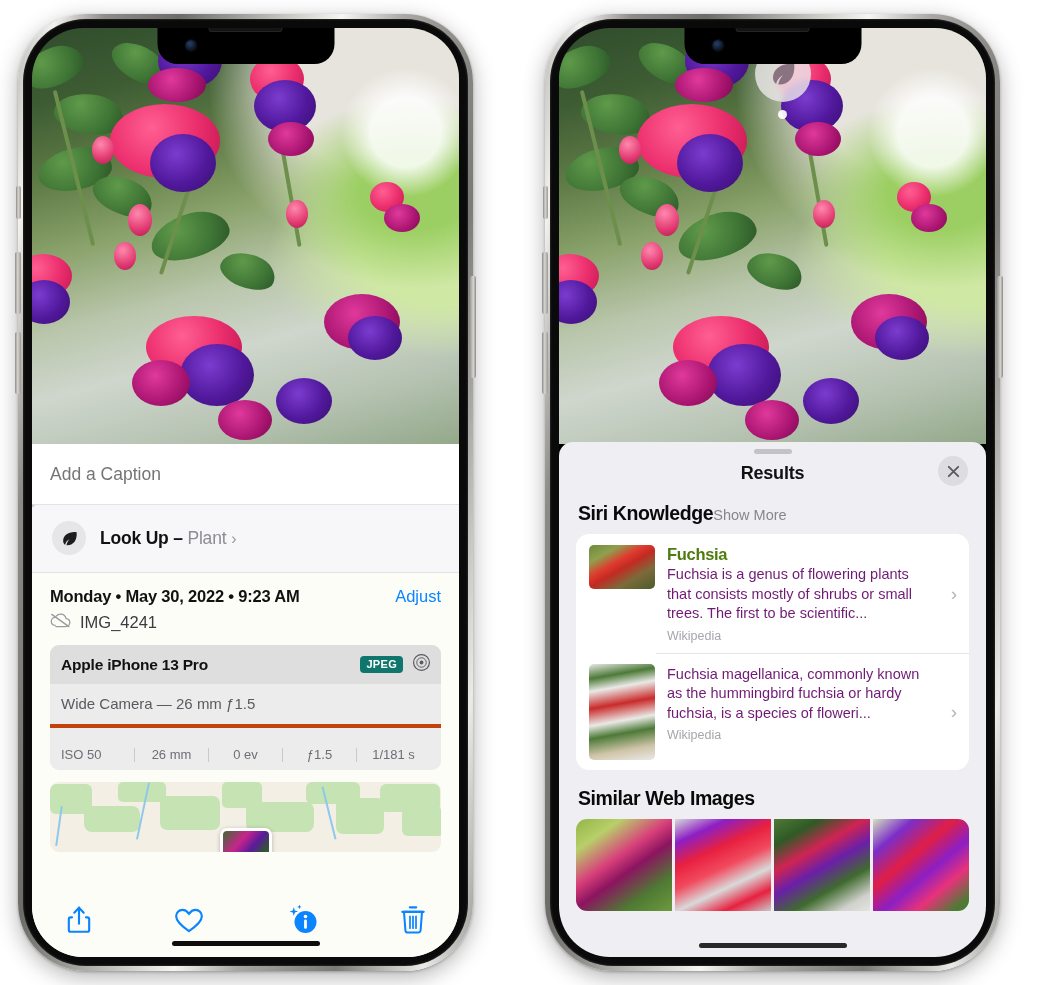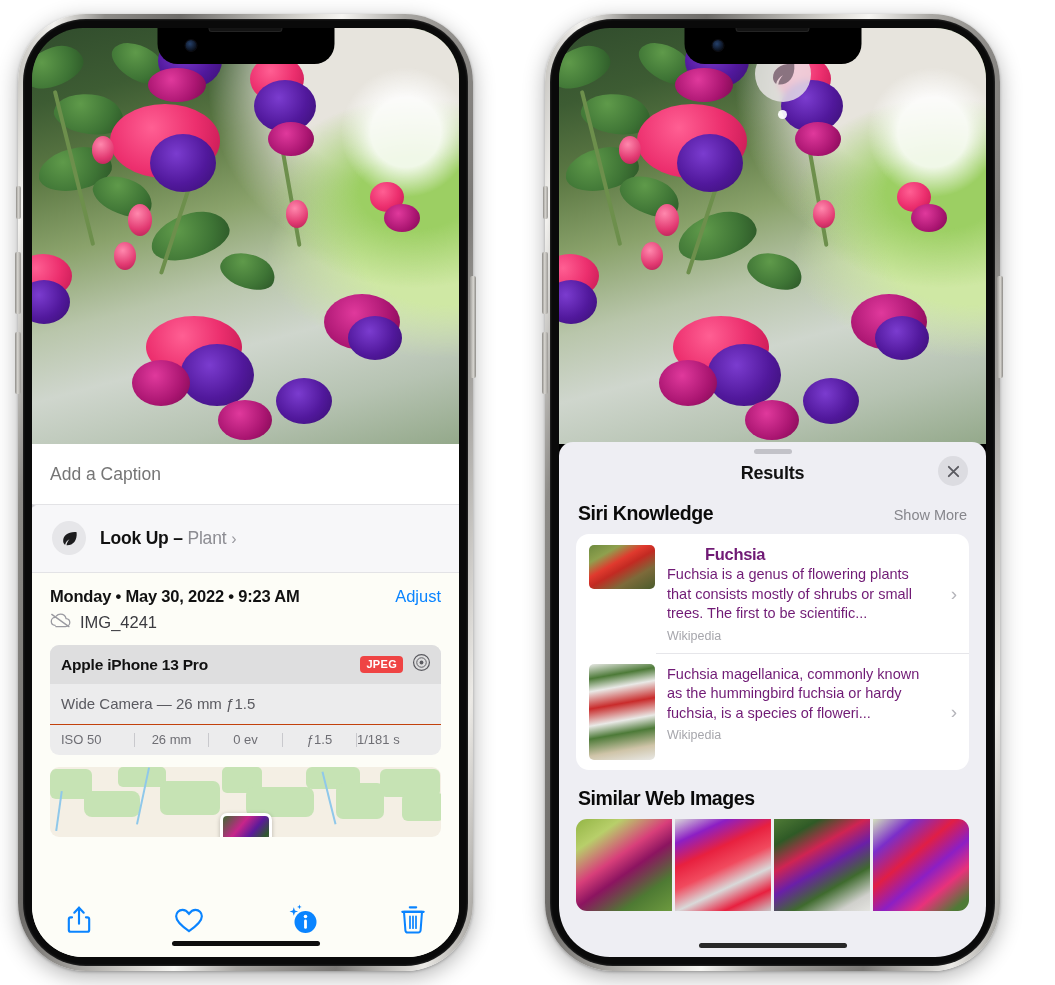--- a/index.html
+++ b/index.html
@@ -120,37 +120,37 @@
   .cam-card {
     margin: 13px 18px 0; border-radius: 9px; overflow: hidden; background: #ececed;
   }
   .cam-head {
     display: flex; align-items: center; justify-content: space-between;
     padding: 8px 10px 8px 11px; background: #dededf;
   }
   .cam-model { font-size: 15.5px; font-weight: 700; color: #111; letter-spacing: -.2px; }
   .cam-head-right { display: flex; align-items: center; gap: 9px; }
   .tag-jpeg {
-    font-size: 11px; font-weight: 700; color: #fff; background: #ef4444;
+    font-size: 11px; font-weight: 700; color: #fff; background: #0f766e;
     border-radius: 4px; padding: 2px 6px 3px; letter-spacing: .3px;
   }
   .cam-body { padding: 8px 11px 9px; }
   .cam-line { font-size: 15px; color: #5a5a60; line-height: 1.55; }
   .cam-line2 { display: flex; align-items: center; justify-content: space-between; }
   .tag-vibrant {
     font-size: 11px; color: #6e6e74; border: 1px solid #a8a8ae;
     border-radius: 11px; padding: 3px 9px 3px; letter-spacing: .3px;
   }
   .exif {
-    display: flex; align-items: center; border-top: 1px solid #c2410c;
-    padding: 7px 11px 8px;
+    display: flex; align-items: center; border-top: 4px solid #c2410c;
+    padding: 19px 11px 8px;
   }
   .exif .cell { flex: 1; text-align: center; font-size: 13px; color: #6e6e74; }
   .exif .cell:first-child { text-align: left; }
-  .exif .cell:last-child { text-align: left; }
+  .exif .cell:last-child { text-align: center; }
   .exif .sep { width: 1px; height: 14px; background: #c9c9cd; }
 
   .map-card {
     margin: 12px 18px 0; height: 70px; border-radius: 9px; overflow: hidden;
     position: relative; flex: none;
   }
   .map-bg { position: absolute; inset: 0; background: #f4efe4; }
   .green { position: absolute; background: #c6e3b4; }
   .river { position: absolute; background: #8fc8ea; }
   .map-pin {
@@ -198,39 +198,39 @@
   .res-head {
     position: relative; padding: 9px 0 16px; text-align: center;
   }
   .res-title { font-size: 18px; font-weight: 700; color: #111; letter-spacing: -.2px; }
   .close-btn {
     position: absolute; right: 18px; top: 2px; width: 30px; height: 30px;
     border-radius: 50%; background: #dcdce1;
     display: flex; align-items: center; justify-content: center;
   }
   .sec-head {
-    display: flex; align-items: baseline; justify-content: space-between;
+    display: flex; align-items: baseline; justify-content: flex-start;
     padding: 2px 19px 9px;
   }
   .sec-title { font-size: 19.5px; font-weight: 700; color: #0a0a0a; letter-spacing: -.4px; }
   .show-more { font-size: 14.5px; color: #86868c; }
   .card-group {
     margin: 0 17px; background: #fff; border-radius: 13px; overflow: hidden;
   }
   .kn-item { display: flex; align-items: flex-start; gap: 12px; padding: 11px 12px 10px 13px; position: relative; }
   .kn-item + .kn-item::before {
     content: ""; position: absolute; left: 80px; right: 0; top: 0; height: 1px; background: #e6e6ea;
   }
   .kn-thumb { flex: none; border-radius: 5px; overflow: hidden; }
   .kn-thumb.t1 { width: 66px; height: 44px;
     background: linear-gradient(150deg,#6d8a3e 0%,#8fa04e 22%,#e03a2e 40%,#c22a22 52%,#7d6a3a 72%,#4a5c2c 100%); }
   .kn-thumb.t2 { width: 66px; height: 96px;
     background: linear-gradient(170deg,#e9e9e6 0%,#4d7a38 14%,#e9e9e6 26%,#c92b2b 42%,#e9e9e6 58%,#4d7a38 70%,#cfc4a8 86%,#e9e9e6 100%); }
   .kn-body { flex: 1; min-width: 0; }
-  .kn-title { font-size: 16.5px; font-weight: 700; color: #701a75; letter-spacing: -.3px; margin-left: 38px; }
+  .kn-title { font-size: 16.5px; font-weight: 700; color: #4d7c0f; letter-spacing: -.3px; }
   .kn-desc { font-size: 14.5px; color: #701a75; line-height: 1.35; margin-top: 1px; }
   .kn-src { font-size: 12.5px; color: #a6a6ac; margin-top: 5px; }
   .kn-chev { align-self: center; color: #b4b4ba; font-size: 19px; font-weight: 300; padding-left: 2px; }
   .web-head { padding: 17px 19px 9px; }
   .web-row { display: flex; gap: 3px; margin: 0 17px; border-radius: 11px; overflow: hidden; }
   .web-thumb { flex: 1; height: 92px; }
   .w1 { background: linear-gradient(145deg,#93b545 0%,#b8cf6a 20%,#d83f7a 42%,#8c1460 56%,#4e7a33 78%,#6d9a3f 100%); }
   .w2 { background: linear-gradient(155deg,#d9d9d9 0%,#8c1fc4 18%,#e8203f 36%,#f14a5e 52%,#d9d9d9 68%,#e8203f 84%,#c8c8c8 100%); }
   .w3 { background: linear-gradient(150deg,#4f7a36 0%,#2f5a26 18%,#cf2452 36%,#6a1fa8 52%,#3f6b2e 70%,#d0d0cc 88%,#e4e4e0 100%); }
   .w4 { background: linear-gradient(140deg,#d3e0bd 0%,#7b2ec9 20%,#e01e46 40%,#8c1fc4 58%,#e8327a 74%,#4f7a36 92%); }

